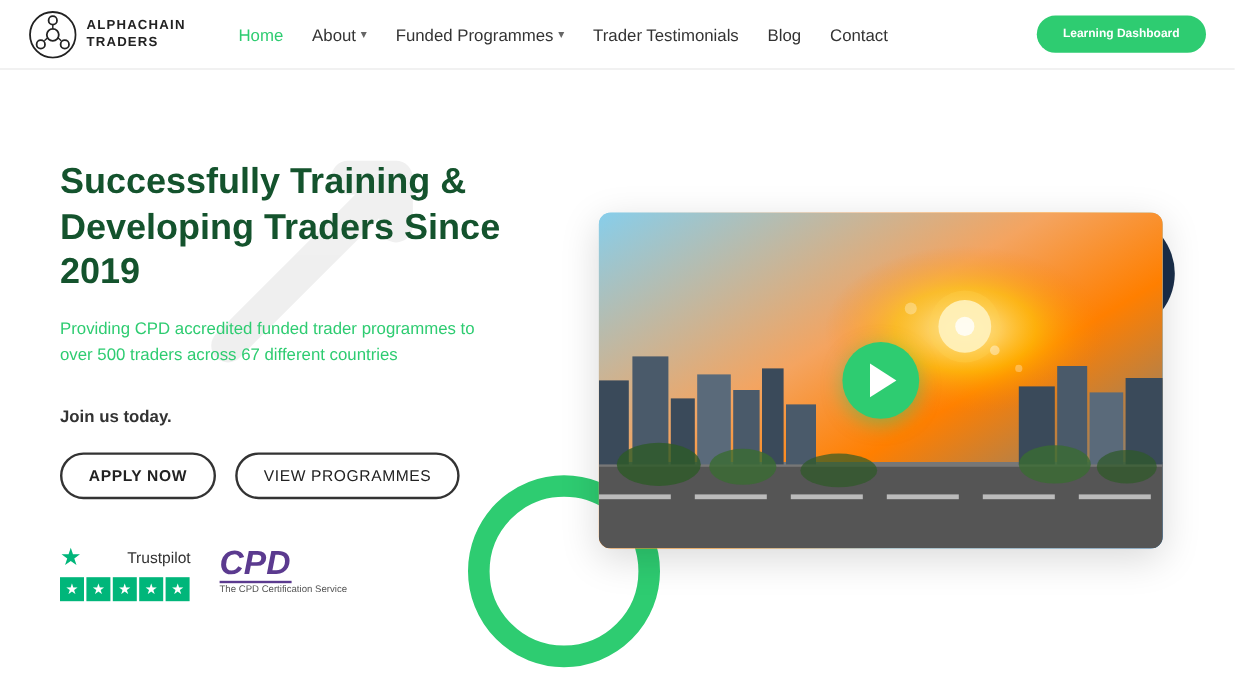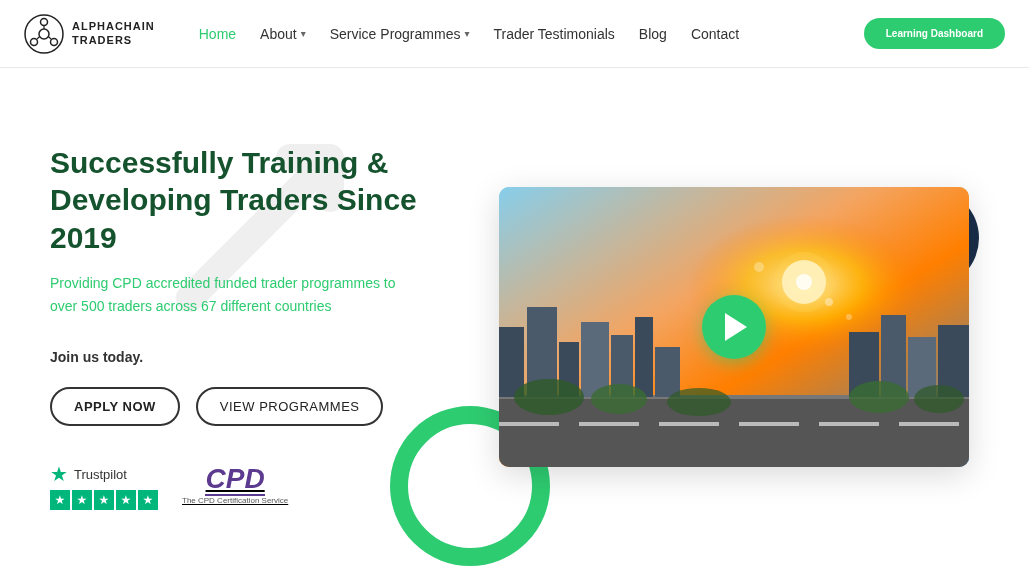--- a/index.html
+++ b/index.html
@@ -3,21 +3,21 @@
   <meta charset="utf-8">
   <style>
     * { margin: 0; padding: 0; box-sizing: border-box; }
     body { font-family: Arial, sans-serif; background: #fff; overflow-x: hidden; width: 1029px; }
 
     
     nav {
       display: flex;
       align-items: center;
       padding: 0 24px;
-      height: 68px;
+      height: 58px;
       border-bottom: 1px solid #e8e8e8;
       background: #fff;
       position: relative;
       z-index: 10;
     }
     .logo-area {
       display: flex;
       align-items: center;
       gap: 8px;
       margin-right: 32px;
@@ -190,20 +190,21 @@
 
     .trustpilot-top {
       display: flex;
       align-items: center;
       gap: 6px;
     }
 
     .trustpilot-label {
       font-size: 13px;
       color: #333;
+      margin-left: 32px;
     }
 
     .trustpilot-stars {
       display: flex;
       gap: 2px;
     }
 
     .star {
       width: 20px;
       height: 20px;
@@ -217,22 +218,20 @@
 
     .cpd-badge {
       display: flex;
       flex-direction: column;
       align-items: center;
     }
 
     .cpd-logo {
       display: flex;
       flex-direction: column;
-      align-items: center;
-      text-decoration: underline;
     }
 
     .cpd-text-main {
       font-size: 28px;
       font-weight: 900;
       color: #5b3a8f;
       line-height: 1;
       font-style: italic;
     }
 
@@ -325,21 +324,21 @@
       <a href="#" class="active">Home</a>
     </li>
     <li>
       <a href="#">
         <span>About</span>
         <span class="dropdown-arrow">▾</span>
       </a>
     </li>
     <li>
       <a href="#">
-        <span>Service Programmes</span>
+        <span>Funded Programmes</span>
         <span class="dropdown-arrow">▾</span>
       </a>
     </li>
     <li>
       <a href="#">Trader Testimonials</a>
     </li>
     <li>
       <a href="#">Blog</a>
     </li>
     <li>

